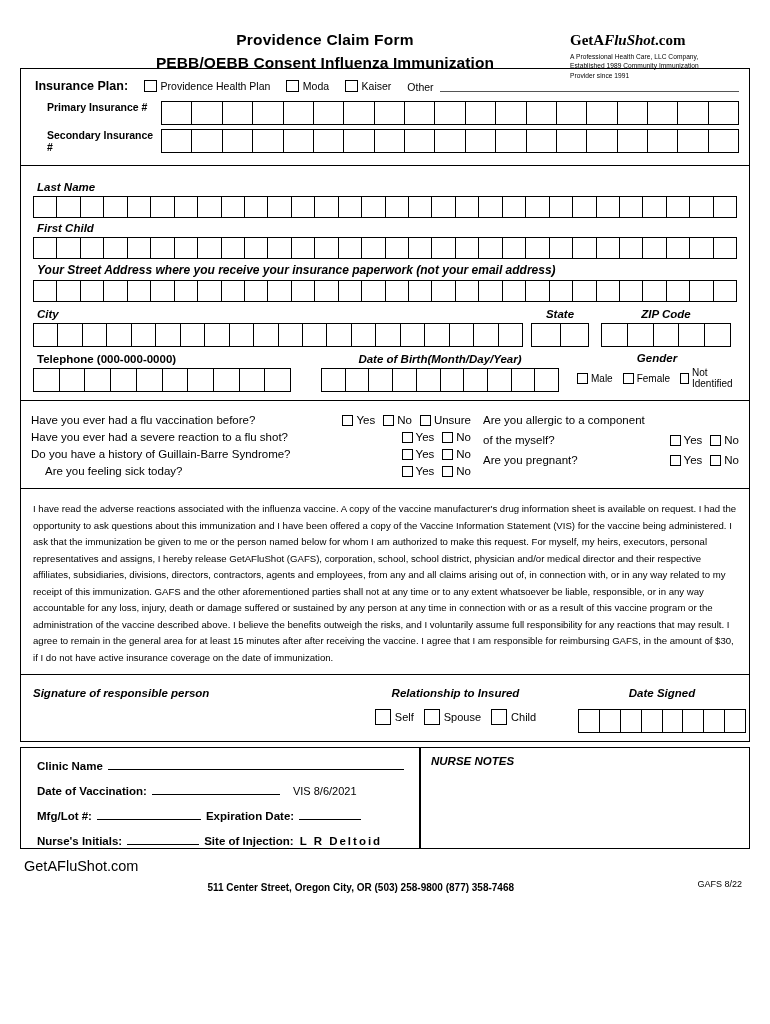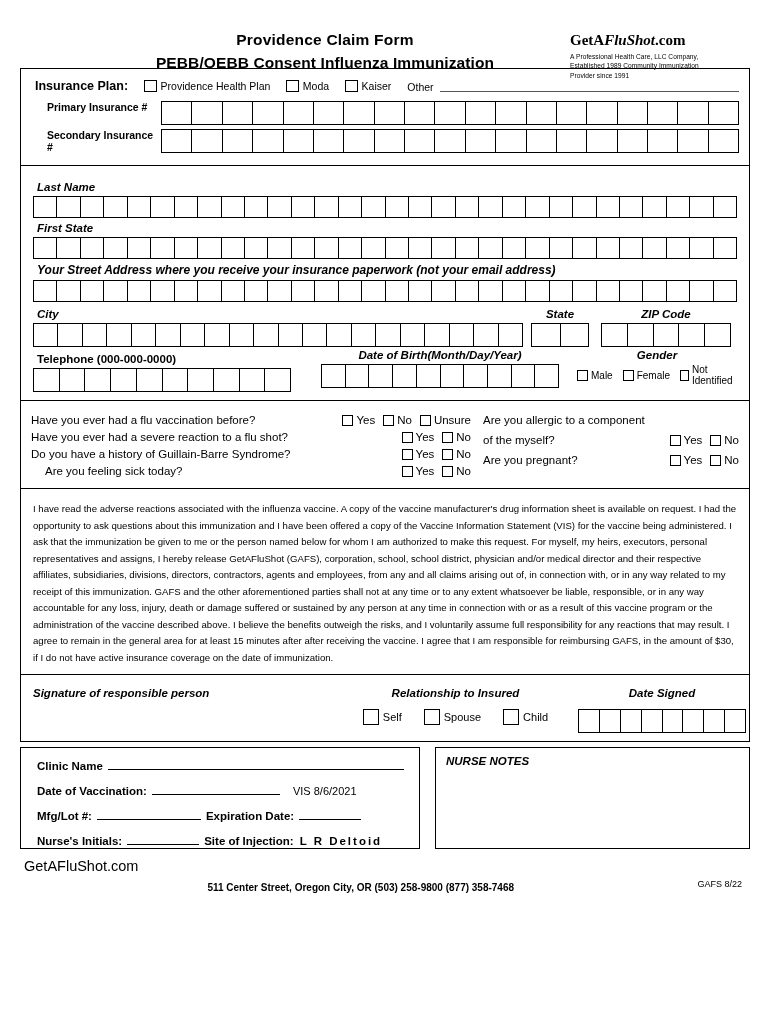--- a/index.html
+++ b/index.html
@@ -168,21 +168,21 @@
     font-weight: bold;
     font-style: italic;
     margin: 2px 0 3px 4px;
   }
   .fld-label.sm { font-size: 12px; }
   .full-boxes { margin-bottom: 4px; }
   .full-boxes .bx { height: 20px; }
 
   .row-flex {
     display: flex;
-    align-items: flex-start;
+    align-items: flex-end;
     gap: 0;
   }
   .col-city { flex: 0 0 490px; }
   .col-state { width: 58px; margin-left: 8px; }
   .col-zip { width: 130px; margin-left: 12px; }
   .ctr-label {
     text-align: center;
     font-size: 11.5px;
     font-weight: bold;
     font-style: italic;
@@ -251,21 +251,21 @@
     font-size: 11.5px;
     font-weight: bold;
     font-style: italic;
     margin-bottom: 10px;
   }
   .sig-head.ctr { text-align: center; }
   .rel-opts {
     display: flex;
     justify-content: center;
     align-items: center;
-    gap: 22px;
+    gap: 10px;
     font-size: 11px;
   }
   .rel-opts .cb { width: 16px; height: 16px; }
   .rel-opts .opt { margin-right: 0; gap: 4px; font-size: 11px; }
   .date-boxes {
     display: flex;
     border: 1.4px solid #000;
     box-sizing: border-box;
     width: 168px;
     margin: 0 auto;
@@ -287,21 +287,21 @@
   .clinic-box {
     flex: 0 0 400px;
     border: 1.6px solid #000;
     box-sizing: border-box;
     padding: 10px 10px 6px 16px;
   }
   .nurse-box {
     flex: 1;
     border: 1.6px solid #000;
     box-sizing: border-box;
-    margin-left: 15px;
+    margin-left: 0;
     padding: 7px 0 0 10px;
   }
   .nurse-head {
     font-size: 11.5px;
     font-weight: bold;
     font-style: italic;
   }
   .cl-line {
     display: flex;
     align-items: baseline;
@@ -474,21 +474,21 @@
           <div class="bx"></div>
           <div class="bx"></div>
           <div class="bx"></div>
           <div class="bx"></div>
           <div class="bx"></div>
           <div class="bx"></div>
           <div class="bx"></div>
           <div class="bx"></div>
         </div>
 
-      <div class="fld-label">First State</div>
+      <div class="fld-label">First Child</div>
       <div class="boxes full-boxes">
           <div class="bx"></div>
           <div class="bx"></div>
           <div class="bx"></div>
           <div class="bx"></div>
           <div class="bx"></div>
           <div class="bx"></div>
           <div class="bx"></div>
           <div class="bx"></div>
           <div class="bx"></div>

